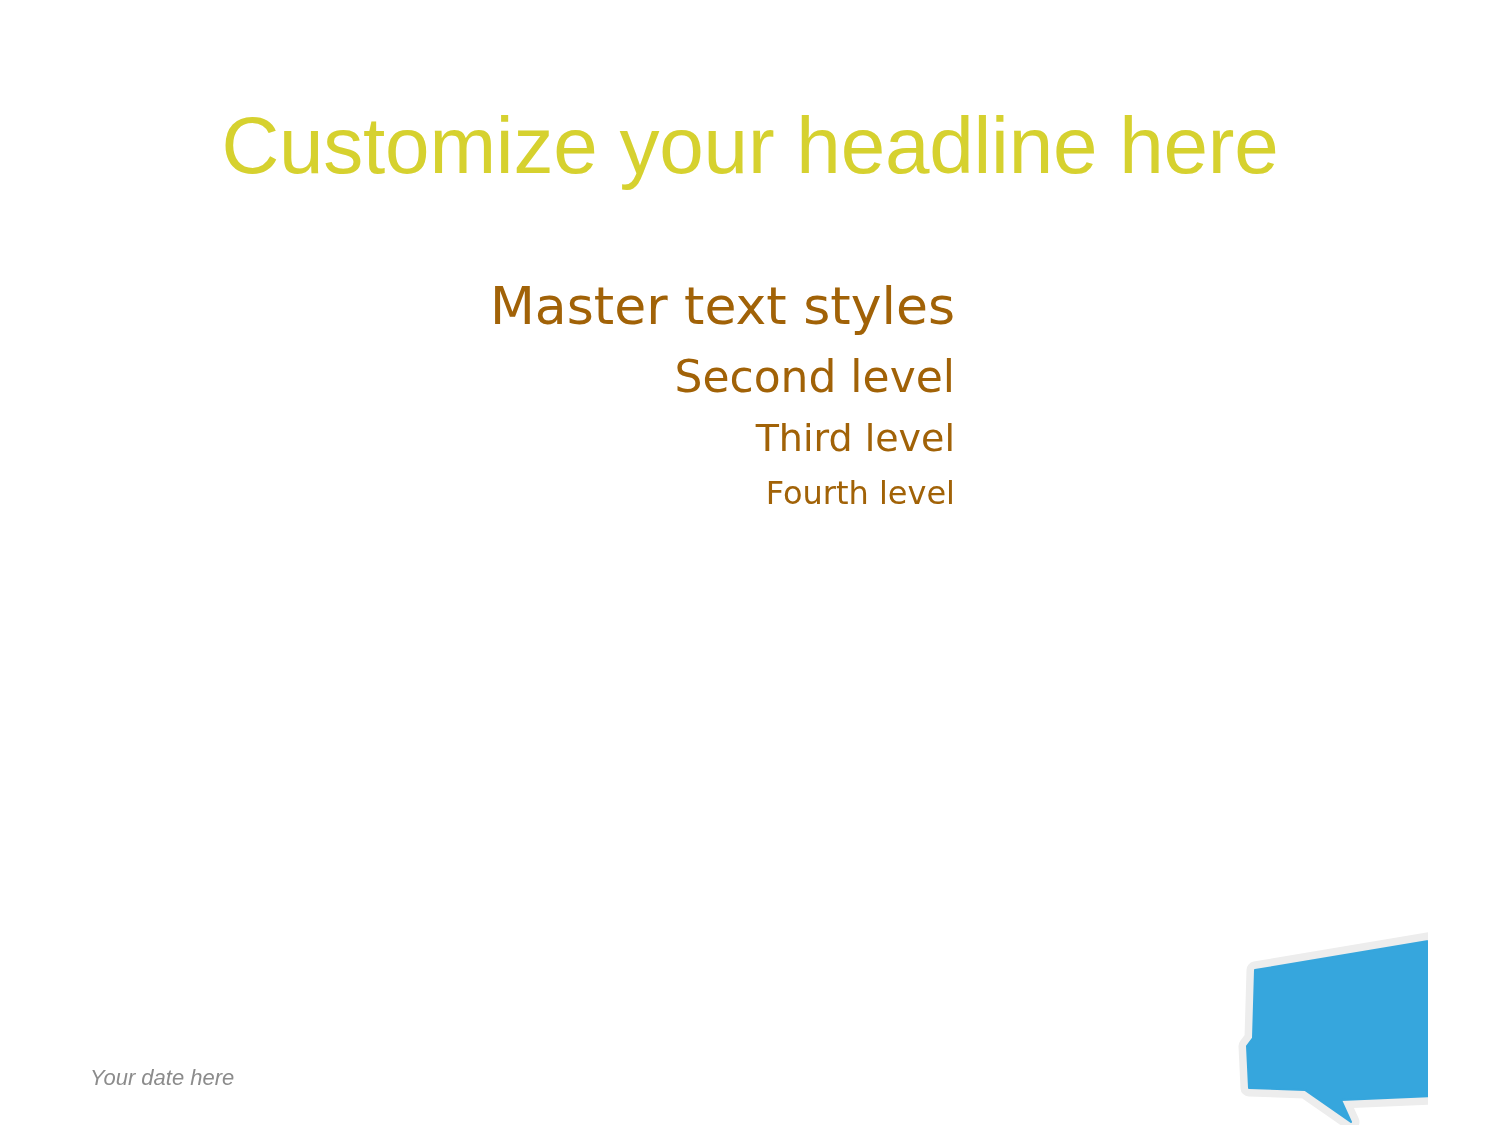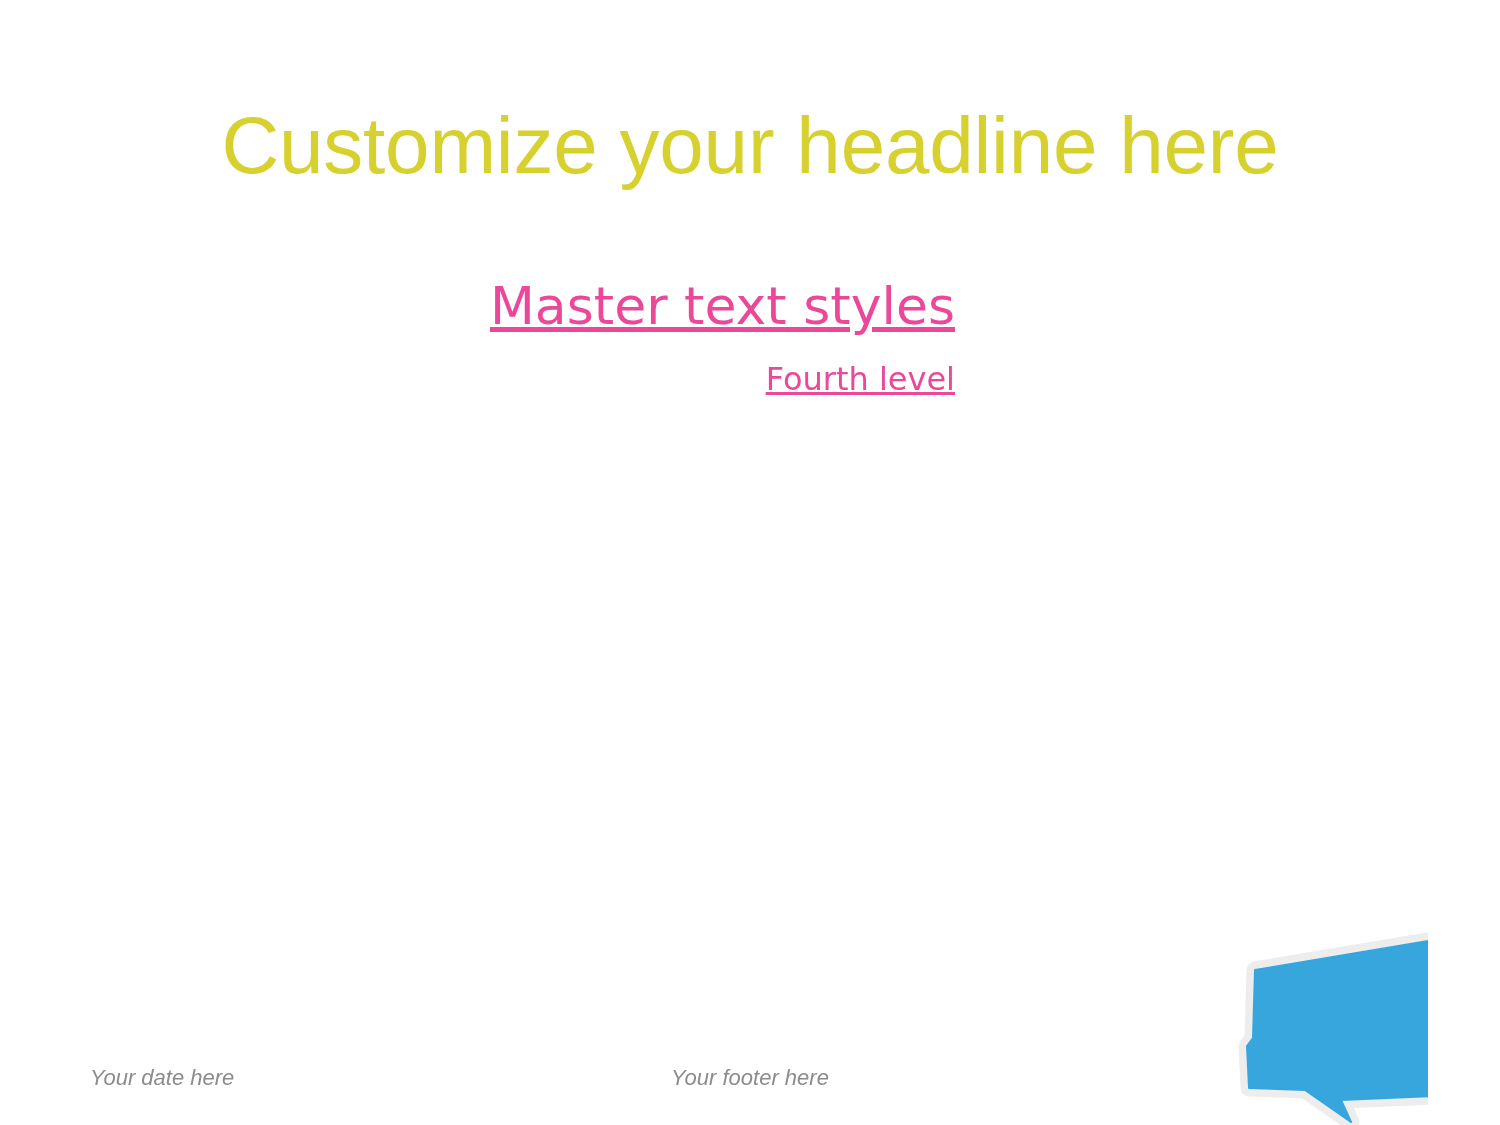--- a/index.html
+++ b/index.html
@@ -45,31 +45,30 @@
 
   
   #body-placeholder {
     position: absolute;
     left: 110px;
     top: 268px;
     width: 845px;      
     text-align: right;
   }
   .outline-line {
-    color: #ec4899;
+    color: #a16207;
     font-family: "DejaVu Sans", sans-serif;
     font-weight: 400;
     white-space: nowrap;
     text-align: right;
-    text-decoration: underline;
   }
   .lvl1 { font-size: 52px; line-height: 76px; }
   .lvl2 { font-size: 44px; line-height: 66px; }
   .lvl3 { font-size: 38px; line-height: 57px; }
-  .lvl4 { font-size: 32px; line-height: 52px; margin-top: 9px; }
+  .lvl4 { font-size: 32px; line-height: 52px; }
   .lvl5 { font-size: 30px; line-height: 50px; }
 
   
   .footer-text {
     position: absolute;
     font-family: "Liberation Sans", sans-serif;
     font-size: 22px;
     color: #8C8C8C;
     white-space: nowrap;
     font-style: italic;
@@ -101,26 +100,27 @@
 <body>
 
 <div id="slide">
 
   <div id="title-placeholder">
     <span id="title-text">Customize your headline here</span>
   </div>
 
   <div id="body-placeholder">
     <div class="outline-line lvl1">Master text styles</div>
+    <div class="outline-line lvl2">Second level</div>
+    <div class="outline-line lvl3">Third level</div>
     <div class="outline-line lvl4">Fourth level</div>
   </div>
 
   <div class="footer-text" id="date-placeholder">Your date here</div>
 
-  <div class="footer-text" id="footer-placeholder">Your footer here</div>
 
   <div id="speech-bubble">
     <svg width="270" height="203" viewBox="0 0 270 203" xmlns="http://www.w3.org/2000/svg">
 
       <path d="M 22,48
                L 236,12
                L 258,32
                L 251,172
                L 108,178
                L 118,200

